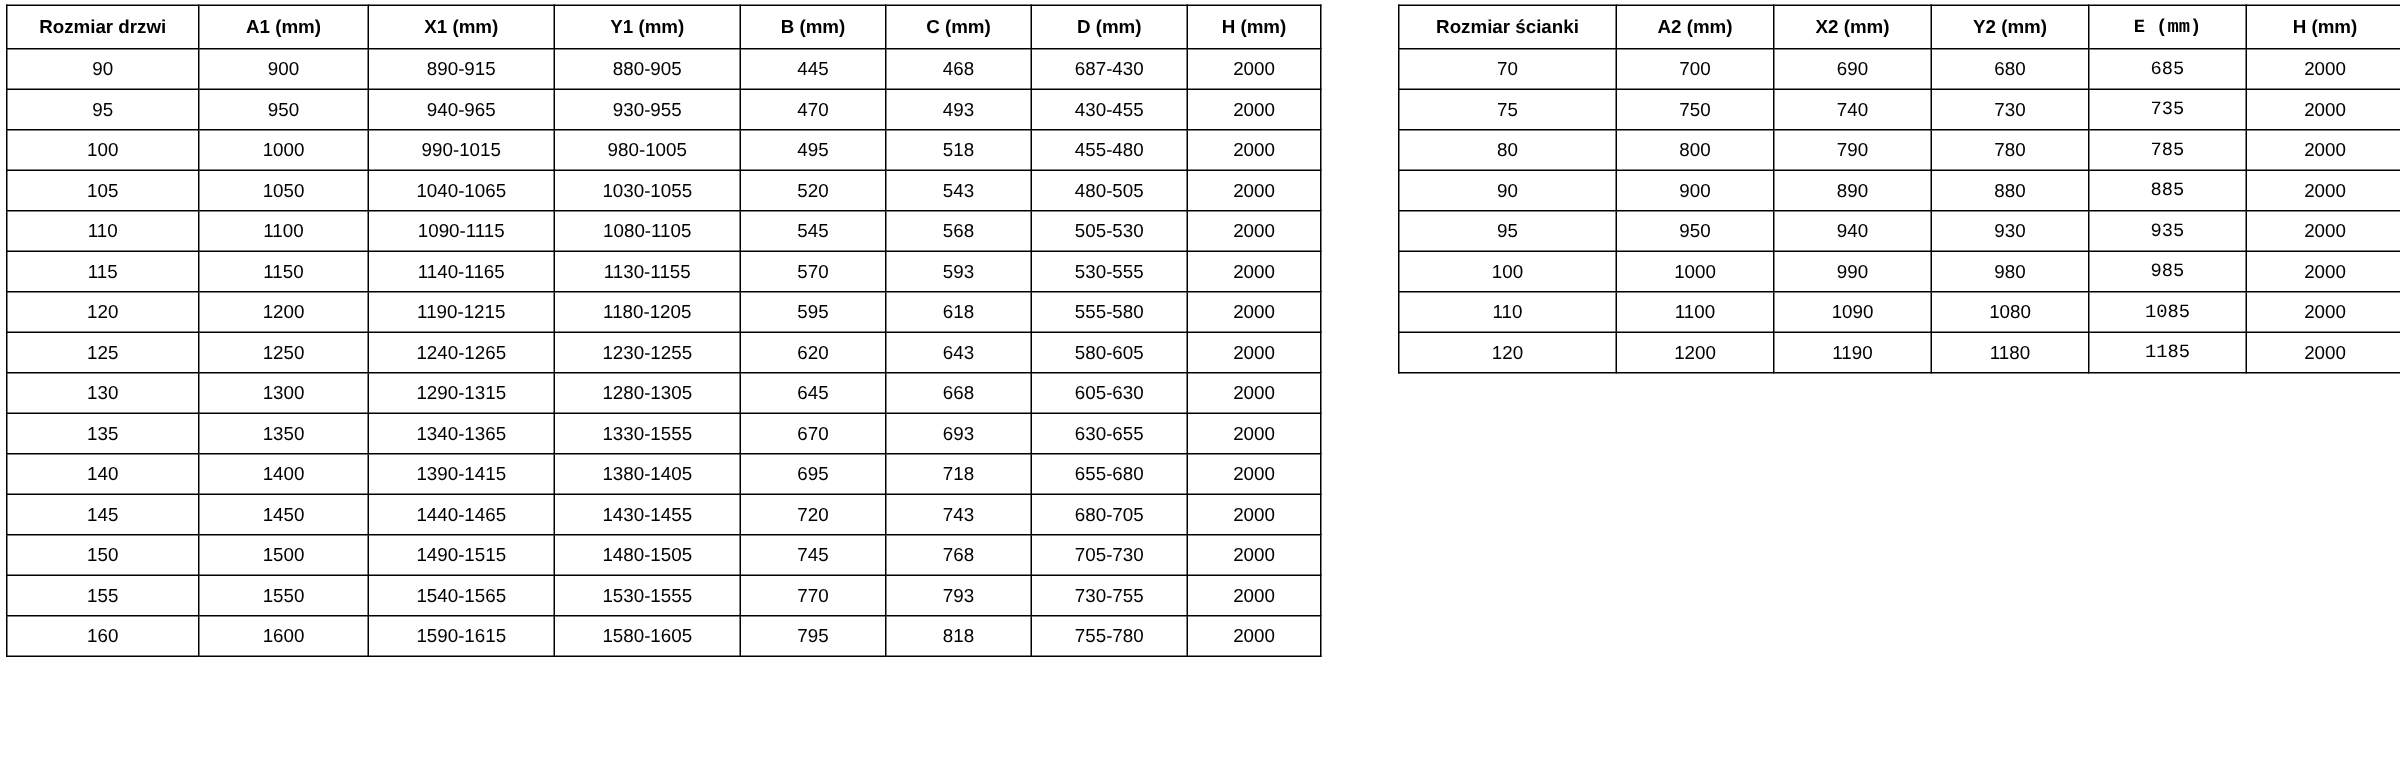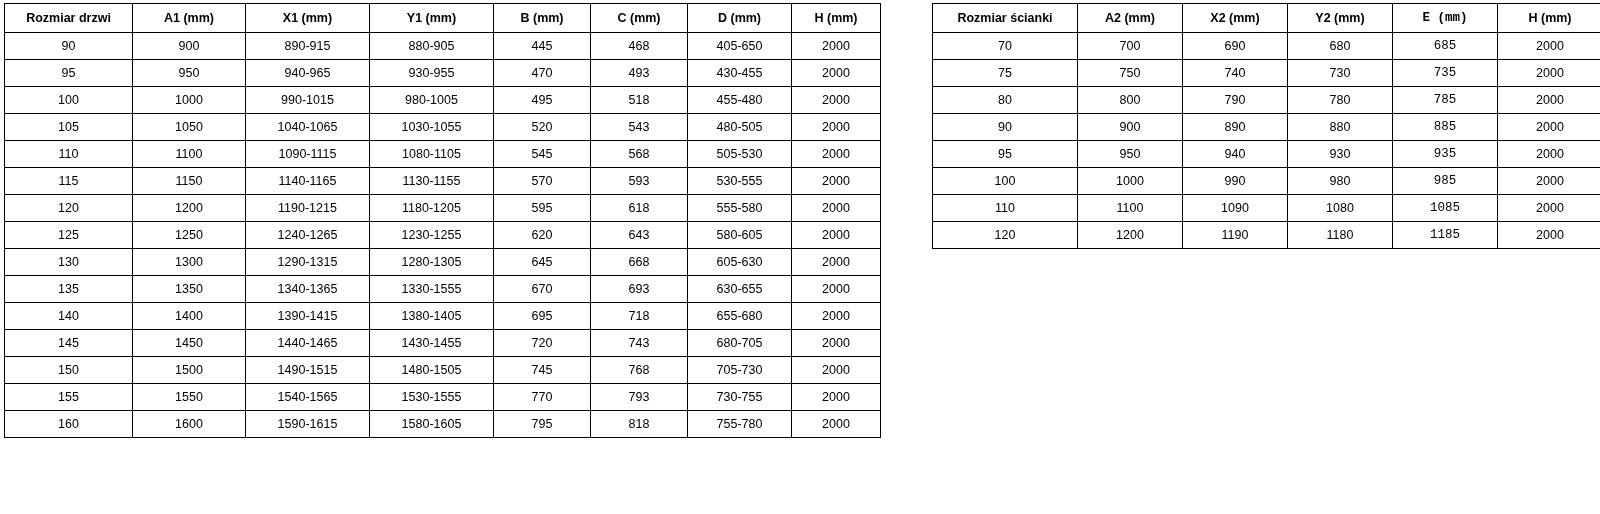--- a/index.html
+++ b/index.html
@@ -90,21 +90,21 @@
       </tr>
     </thead>
     <tbody>
       <tr>
         <td>90</td>
         <td>900</td>
         <td>890-915</td>
         <td>880-905</td>
         <td>445</td>
         <td>468</td>
-        <td>405-650</td>
+        <td>687-430</td>
         <td>2000</td>
       </tr>
       <tr>
         <td>95</td>
         <td>950</td>
         <td>940-965</td>
         <td>930-955</td>
         <td>470</td>
         <td>493</td>
         <td>430-455</td>

